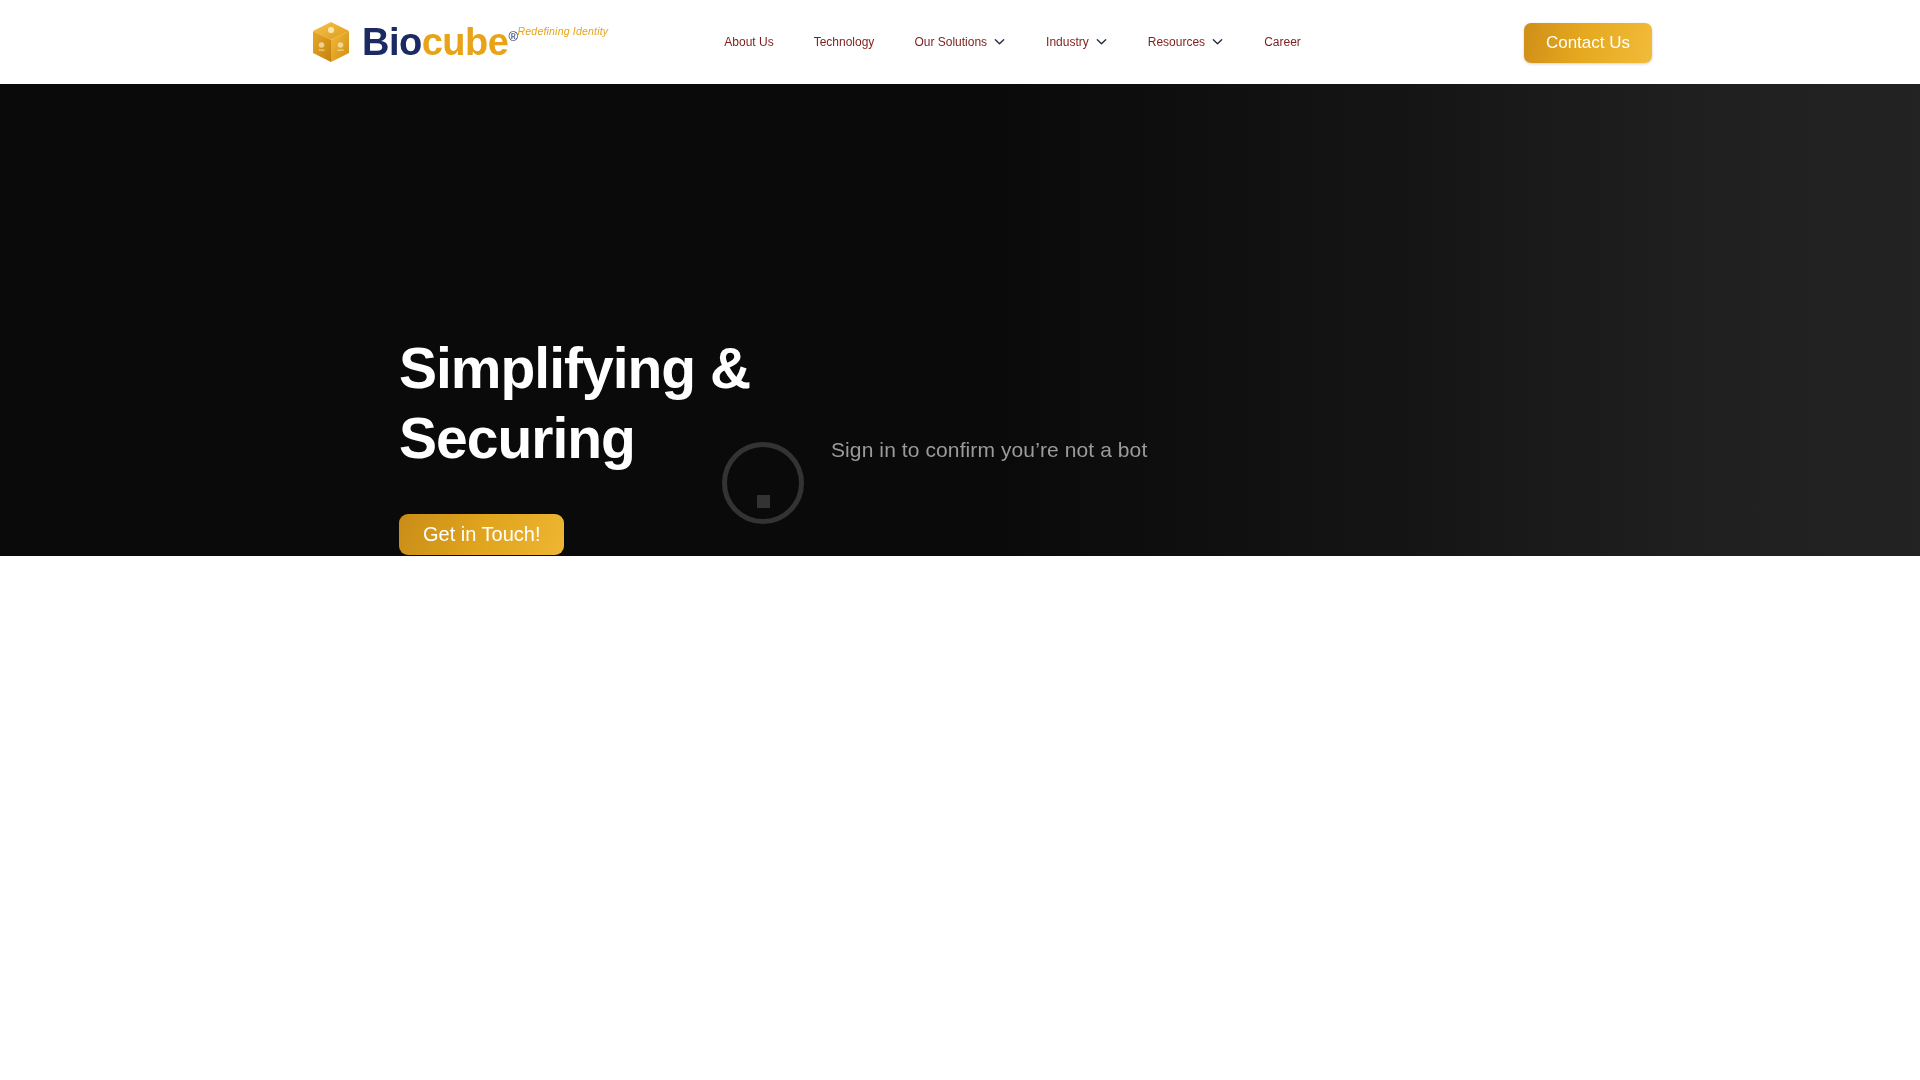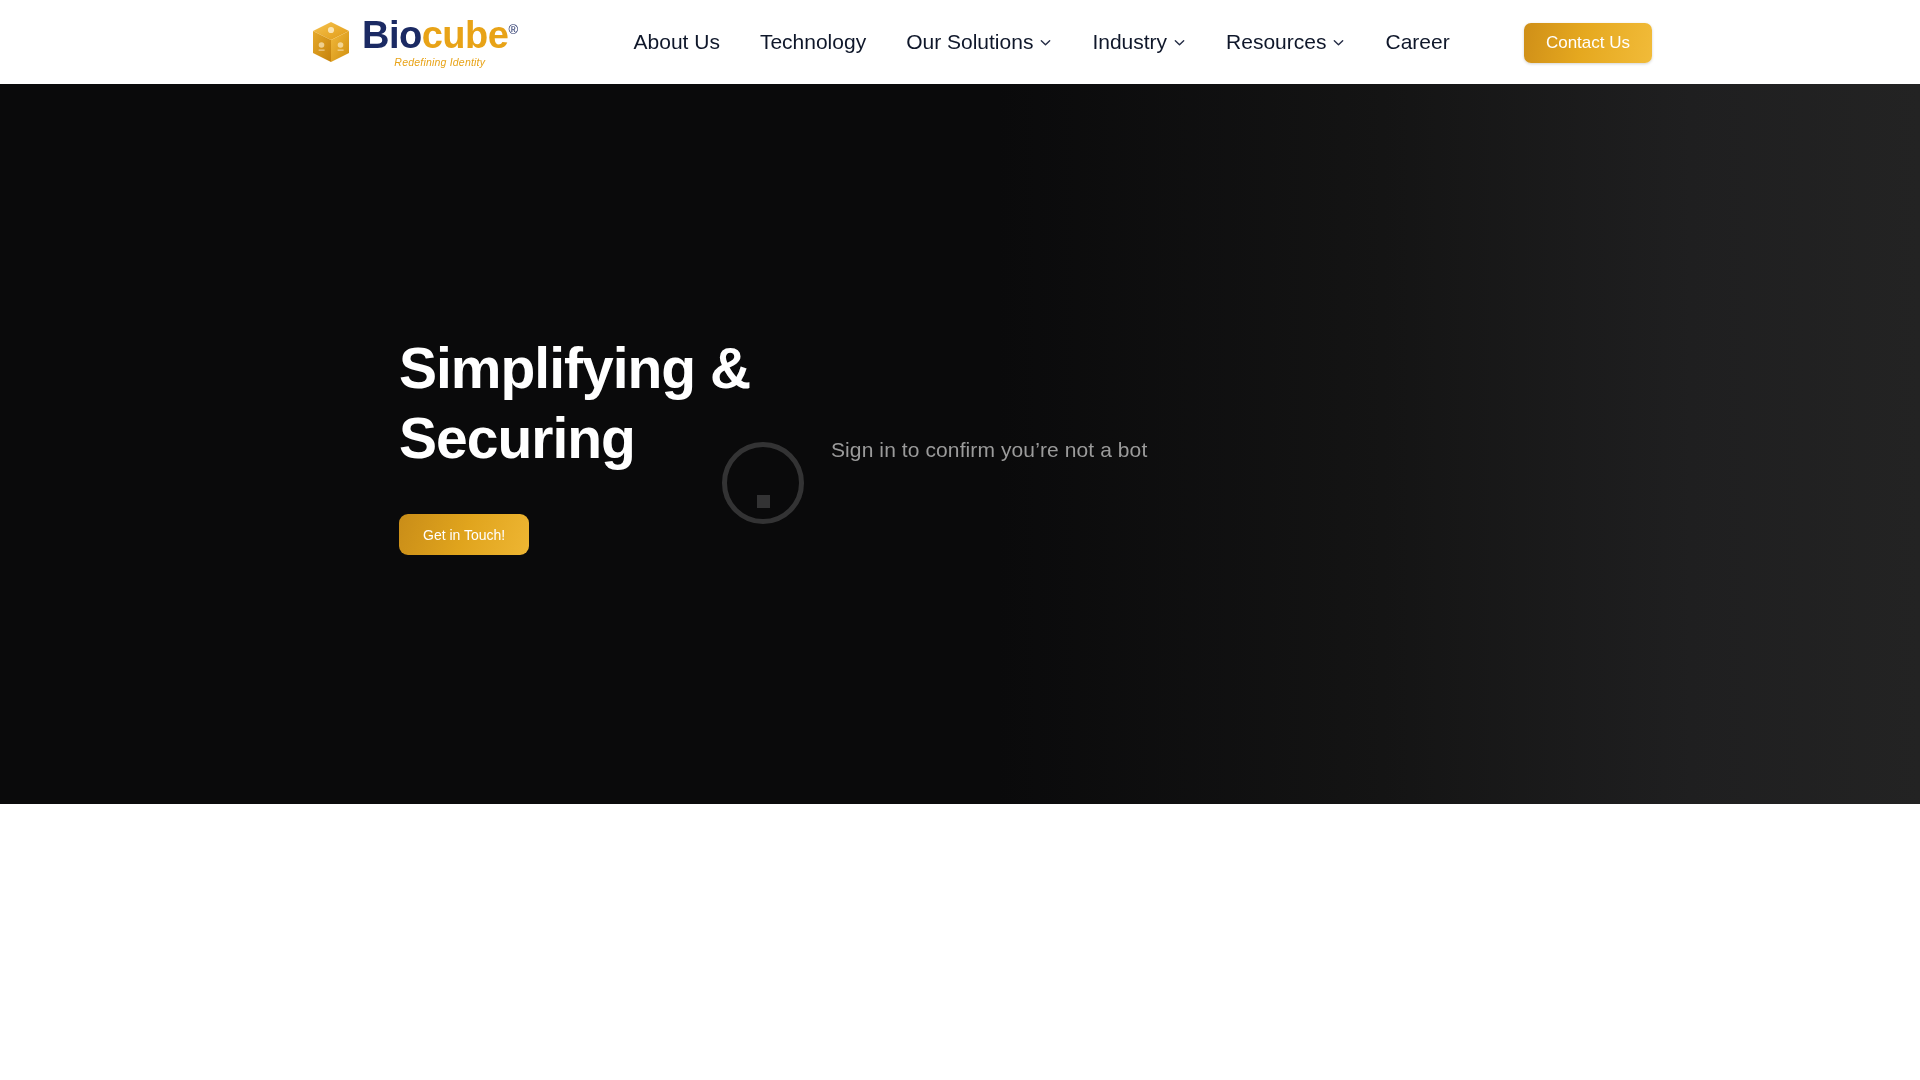--- a/index.html
+++ b/index.html
@@ -23,21 +23,21 @@
     z-index:40;
   }
   .logo-wrap{
     display:flex;
     align-items:center;
     gap:10px;
     margin-left:310px;
     text-decoration:none;
   }
   .logo-cube{ width:42px; height:44px; display:block; }
-  .logo-text{ display:flex; flex-direction:column; line-height:1; }
+  .logo-text{ display:flex; flex-direction:row; line-height:1; }
   .logo-word{
     font-size:38px;
     font-weight:700;
     letter-spacing:-0.5px;
     white-space:nowrap;
     line-height:1;
     position:relative;
   }
   .logo-bio{ color:#1b2a63; }
   .logo-cubetxt{ color:#e8a317; }
@@ -57,24 +57,23 @@
   }
 
   .nav{
     display:flex;
     align-items:center;
     gap:0px;
     margin-left:96px;
   }
   .nav-item{
     display:flex;
-    align-items:center;
     gap:6px;
-    font-size:21px;
-    color:#0f172a;
+    font-size:12px;
+    color:#7f1d1d;
     padding:10px 20px;
     white-space:nowrap;
     cursor:pointer;
     text-decoration:none;
   }
   .chev{ width:13px; height:13px; display:block; }
 
   .contact-btn{
     position:absolute;
     right:268px;
@@ -90,21 +89,21 @@
     color:#ffffff;
     font-size:17px;
     font-family:inherit;
     cursor:pointer;
     box-shadow:0 1px 3px rgba(0,0,0,.18);
   }
 
   
   .hero{
     position:relative;
-    height:720px;
+    height:472px;
     background:linear-gradient(90deg,#0a0a0b 0%,#0a0a0b 52%,#141414 72%,#1f1f20 88%,#232323 100%);
     overflow:hidden;
   }
   .hero-inner{
     position:absolute;
     left:399px;
     top:250px;
     width:900px;
   }
   .hero-h1{
@@ -126,21 +125,21 @@
     margin-top:41px;
     height:41px;
     padding:0 24px;
     display:inline-flex;
     align-items:center;
     justify-content:center;
     border:none;
     border-radius:9px;
     background:linear-gradient(110deg,#c98d18 0%,#e0a41d 50%,#eeb633 100%);
     color:#ffffff;
-    font-size:14px;
+    font-size:20px;
     font-family:inherit;
     cursor:pointer;
   }
 
   
   .hero-ring{
     position:absolute;
     left:722px;
     top:358px;
     width:82px;

